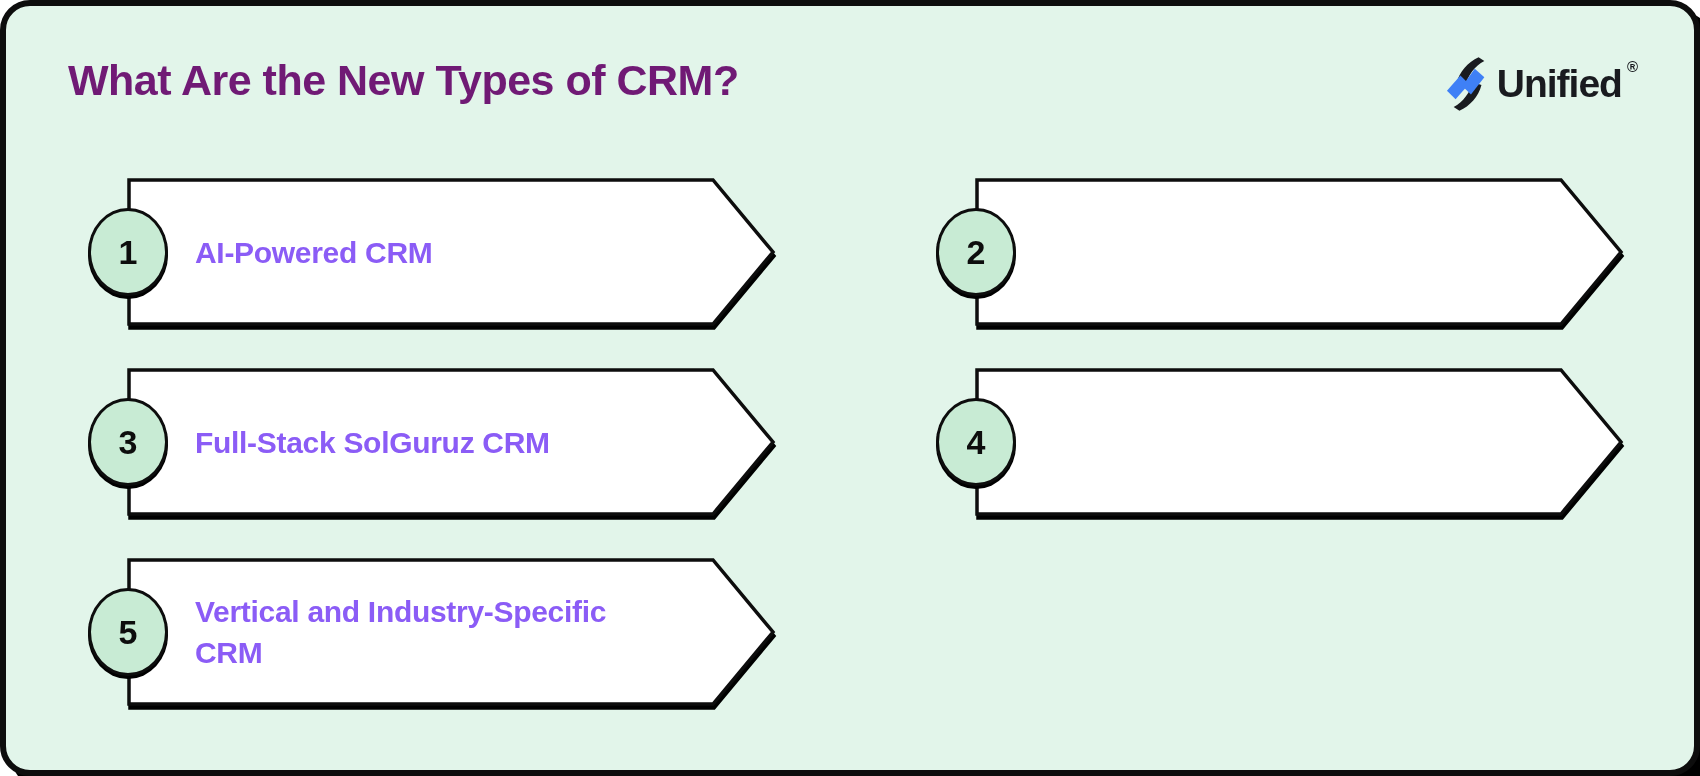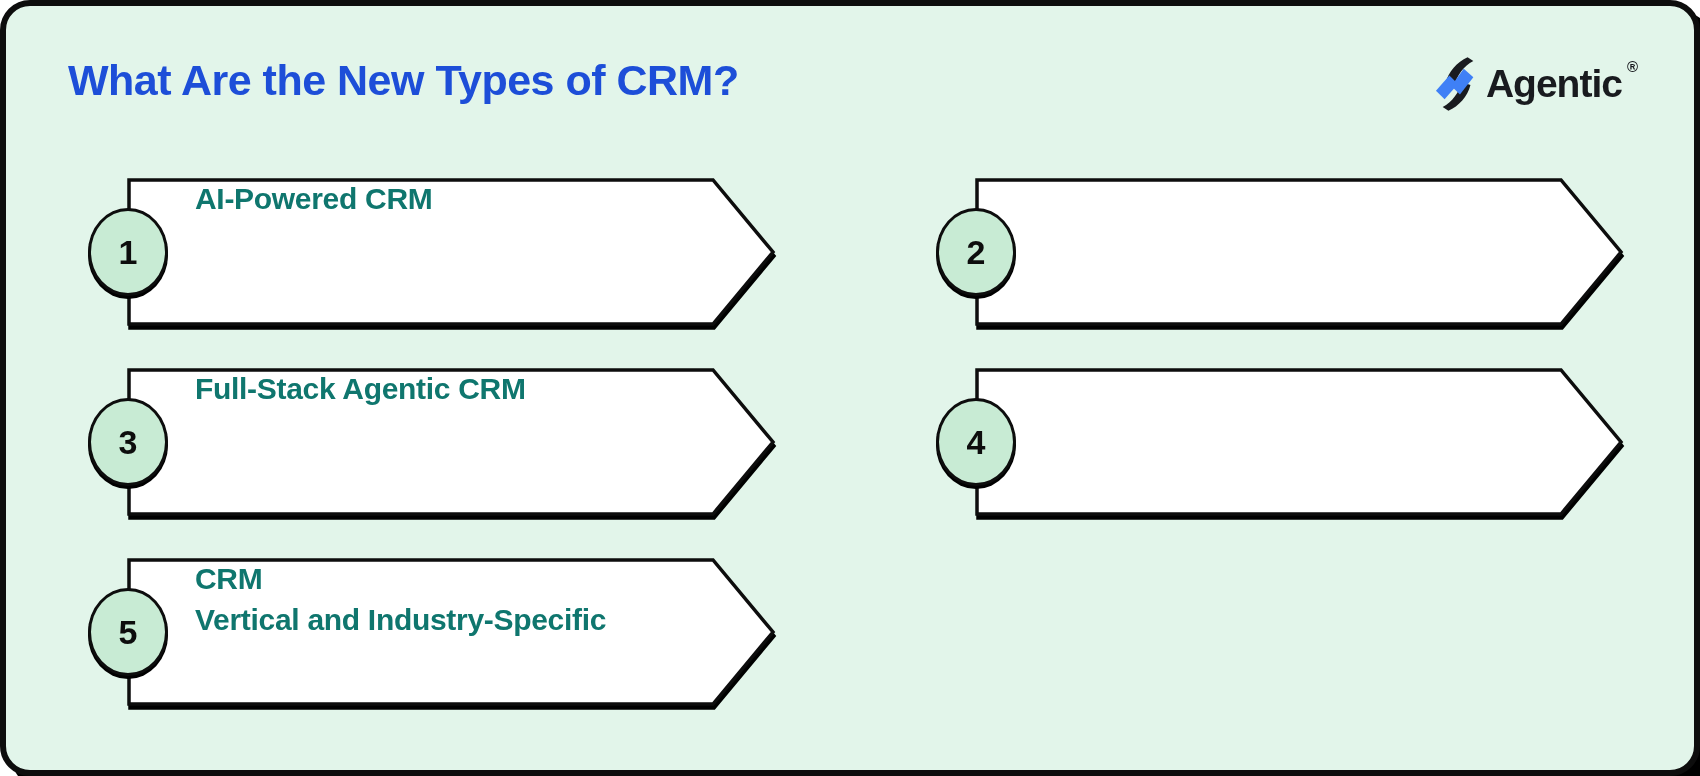--- a/index.html
+++ b/index.html
@@ -5,21 +5,21 @@
   html,body{margin:0;padding:0;background:#ffffff;}
   body{font-family:"Liberation Sans","DejaVu Sans",sans-serif;}
   .stage{position:relative;width:1700px;height:776px;background:#ffffff;overflow:hidden;}
   .card{
     position:absolute;left:0;top:0;width:1700px;height:776px;box-sizing:border-box;
     background:#e2f5ea;border:6px solid #0d0d0d;border-radius:30px;
     box-shadow:12px 12px 0 0 #000000;
   }
   .page-title{
     position:absolute;left:62px;top:50px;
-    font-size:43px;font-weight:700;color:#1d4ed8;letter-spacing:-0.5px;
+    font-size:43px;font-weight:700;color:#701a75;letter-spacing:-0.5px;
   }
   .logo{
     position:absolute;top:46px;right:56px;height:64px;
     display:flex;align-items:center;gap:5px;
   }
   .logo svg{display:block;}
   .logo-text{font-size:39px;font-weight:700;color:#191b1f;letter-spacing:-1px;}
   .reg-mark{font-size:15px;font-weight:700;color:#191b1f;align-self:flex-start;margin-top:6px;}
   .item{position:absolute;width:700px;height:148px;}
   .arrow-svg{
@@ -28,42 +28,42 @@
   }
   .badge{
     position:absolute;left:0;top:30px;width:80px;height:88px;box-sizing:border-box;
     background:#c8ebd4;border:3.5px solid #0d0d0d;border-radius:50%;
     box-shadow:0 3px 0 #000000;
     display:flex;align-items:center;justify-content:center;
     font-size:34px;font-weight:700;color:#0d0d0d;
   }
   .item-label{
     position:absolute;left:107px;top:0;height:148px;width:480px;
-    display:flex;flex-direction:column;justify-content:flex-start;
-    font-size:30px;font-weight:600;color:#0f766e;line-height:41px;letter-spacing:-0.3px;
+    display:flex;flex-direction:column;justify-content:center;
+    font-size:30px;font-weight:600;color:#8b5cf6;line-height:41px;letter-spacing:-0.3px;
   }
 </style>
 </head>
 <body>
 
 <div class="stage">
   <div class="card">
 
     <div class="page-title">What Are the New Types of CRM?</div>
 
     <div class="logo">
       <span>
         <svg width="46" height="56" viewBox="0 0 48 58">
           <path d="M34 1 C23 6 14 16 11 28 L20 31 C23 20 30 10 40 5 Z" fill="#191b1f"></path>
           <path d="M14 57 C25 52 34 42 37 30 L28 27 C25 38 18 48 8 53 Z" fill="#191b1f"></path>
           <path d="M15 20 L24 29 L10 45 L1 36 Z" fill="#3f80f6"></path>
           <path d="M30 13 L40 22 L26 40 L17 31 Z" fill="#3f80f6"></path>
         </svg>
       </span>
-      <span class="logo-text">Agentic</span>
+      <span class="logo-text">Unified</span>
       <span class="reg-mark">®</span>
     </div>
 
     <div id="items">
         <div class="item" style="left: 82px; top: 172px;">
           <svg width="650" height="148" class="arrow-svg">
             <polygon points="2,2 586,2 646,74 586,146 2,146" fill="#ffffff" stroke="#0d0d0d" stroke-width="3.5"></polygon>
           </svg>
           <div class="badge">1</div>
           <div class="item-label">
@@ -75,35 +75,35 @@
             <polygon points="2,2 586,2 646,74 586,146 2,146" fill="#ffffff" stroke="#0d0d0d" stroke-width="3.5"></polygon>
           </svg>
           <div class="badge">2</div>
         </div>
         <div class="item" style="left: 82px; top: 362px;">
           <svg width="650" height="148" class="arrow-svg">
             <polygon points="2,2 586,2 646,74 586,146 2,146" fill="#ffffff" stroke="#0d0d0d" stroke-width="3.5"></polygon>
           </svg>
           <div class="badge">3</div>
           <div class="item-label">
-            <div>Full-Stack Agentic CRM</div>
+            <div>Full-Stack SolGuruz CRM</div>
           </div>
         </div>
         <div class="item" style="left: 930px; top: 362px;">
           <svg width="650" height="148" class="arrow-svg">
             <polygon points="2,2 586,2 646,74 586,146 2,146" fill="#ffffff" stroke="#0d0d0d" stroke-width="3.5"></polygon>
           </svg>
           <div class="badge">4</div>
         </div>
         <div class="item" style="left: 82px; top: 552px;">
           <svg width="650" height="148" class="arrow-svg">
             <polygon points="2,2 586,2 646,74 586,146 2,146" fill="#ffffff" stroke="#0d0d0d" stroke-width="3.5"></polygon>
           </svg>
           <div class="badge">5</div>
           <div class="item-label">
+            <div>Vertical and Industry-Specific</div>
             <div>CRM</div>
-            <div>Vertical and Industry-Specific</div>
           </div>
         </div>
       </div>
 
   </div>
 </div>
 
 </body></html>

